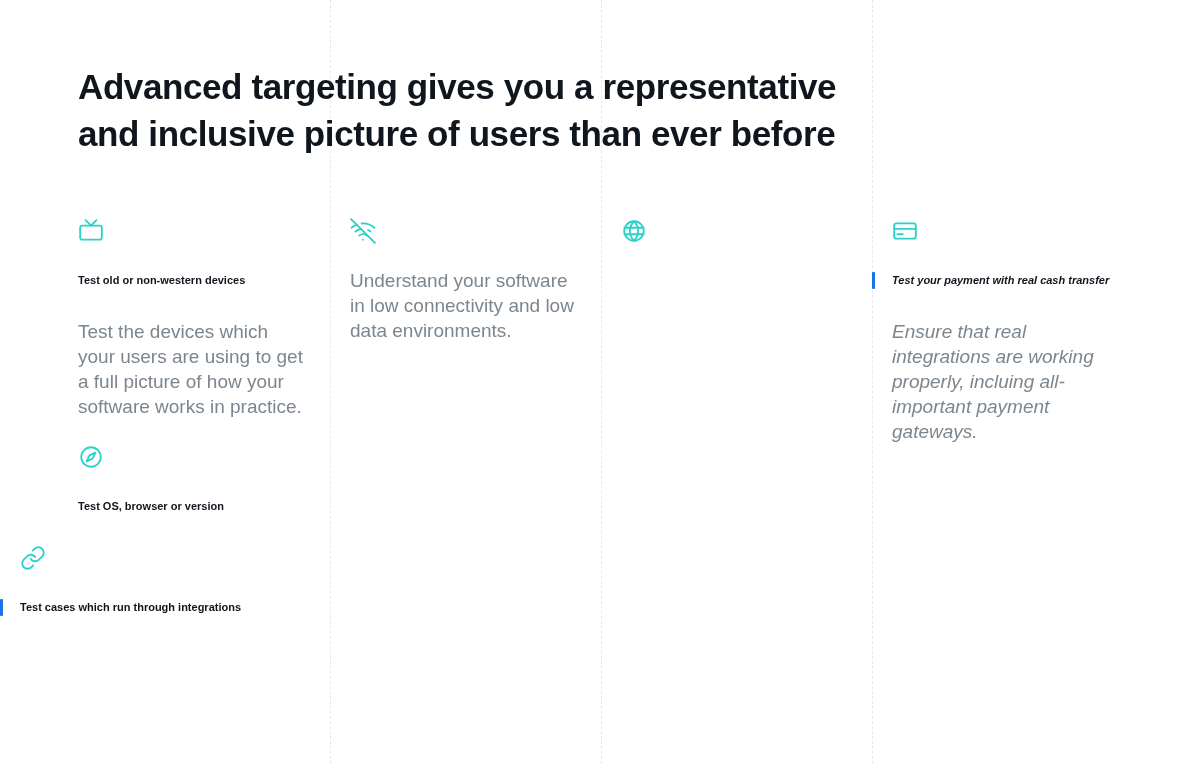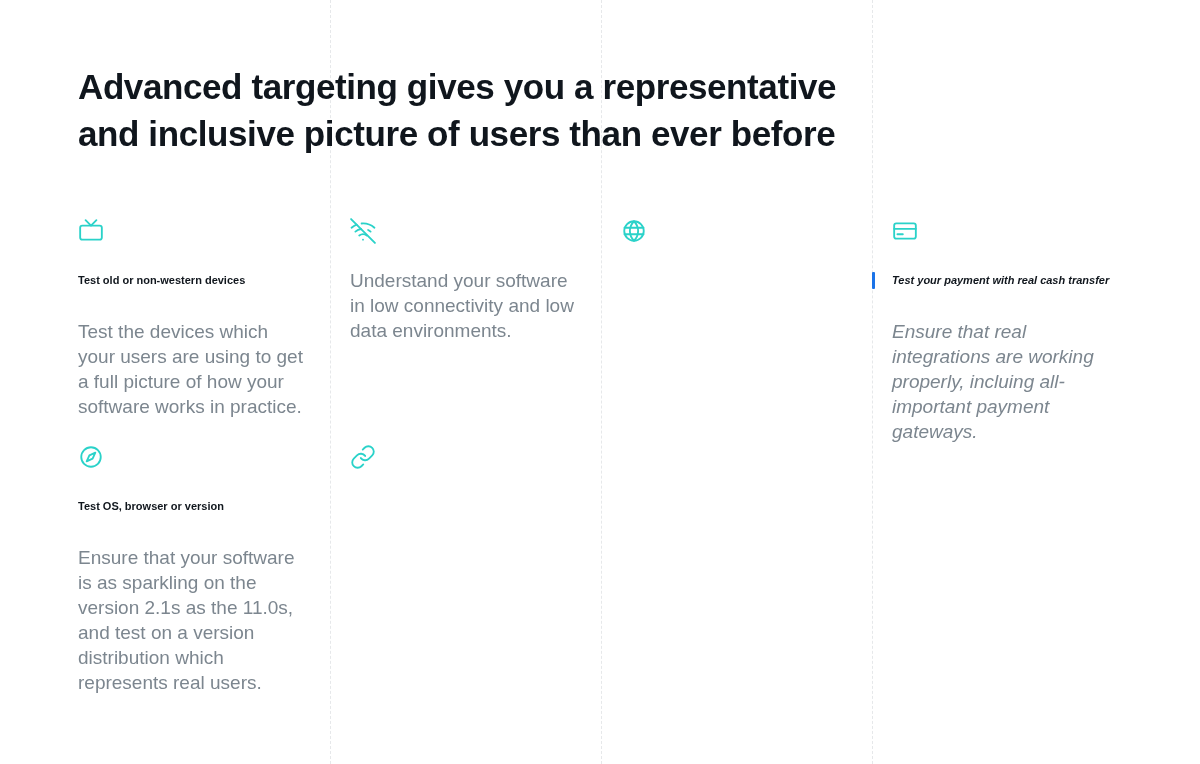--- a/index.html
+++ b/index.html
@@ -101,21 +101,21 @@
     border-radius: 1px;
   }
 
   .cell-body {
     font-size: 19px;
     line-height: 25px;
     color: #7c868f;
     font-weight: 400;
   }
 
-  .row2 { margin-top: 48px; }
+  .row2 { margin-top: 48px; flex-direction: column; }
 </style>
 </head>
 <body>
 
 <div class="page">
 
   <div class="col-divider d1"></div>
   <div class="col-divider d2"></div>
   <div class="col-divider d3"></div>
 
@@ -178,30 +178,30 @@
     <div class="row row2">
 
       <div class="cell c0">
         <span class="icon">
           <svg width="26" height="26" viewBox="0 0 24 24" fill="none" stroke="currentColor" stroke-width="1.7" stroke-linecap="round" stroke-linejoin="round">
             <circle cx="12" cy="12" r="9"></circle>
             <polygon points="16 8 10.5 10.5 8 16 13.5 13.5 16 8"></polygon>
           </svg>
         </span>
         <div class="cell-title"><span>Test OS, browser or version</span></div>
-        <div class="cell-body">Ensure that your software is as sparkling on the version 2.1s as the 11.0s, and test on a version distribution which represents real users.</div>
       </div>
 
       <div class="cell c1">
         <span class="icon">
           <svg width="26" height="26" viewBox="0 0 24 24" fill="none" stroke="currentColor" stroke-width="1.7" stroke-linecap="round" stroke-linejoin="round">
             <path d="M10 13a5 5 0 0 0 7.54.54l3-3a5 5 0 0 0-7.07-7.07l-1.72 1.71"></path>
             <path d="M14 11a5 5 0 0 0-7.54-.54l-3 3a5 5 0 0 0 7.07 7.07l1.71-1.71"></path>
           </svg>
         </span>
+        <div class="cell-title"><span class="bar"></span><span>Test cases which run through integrations</span></div>
       </div>
 
       <div class="cell c2 empty"></div>
       <div class="cell c3 empty"></div>
 
     </div>
 
   </div>
 </div>
 

